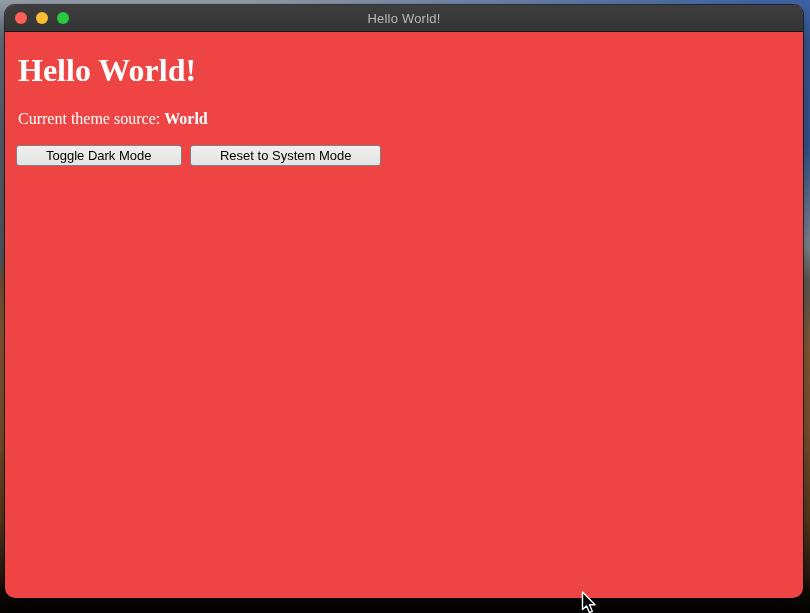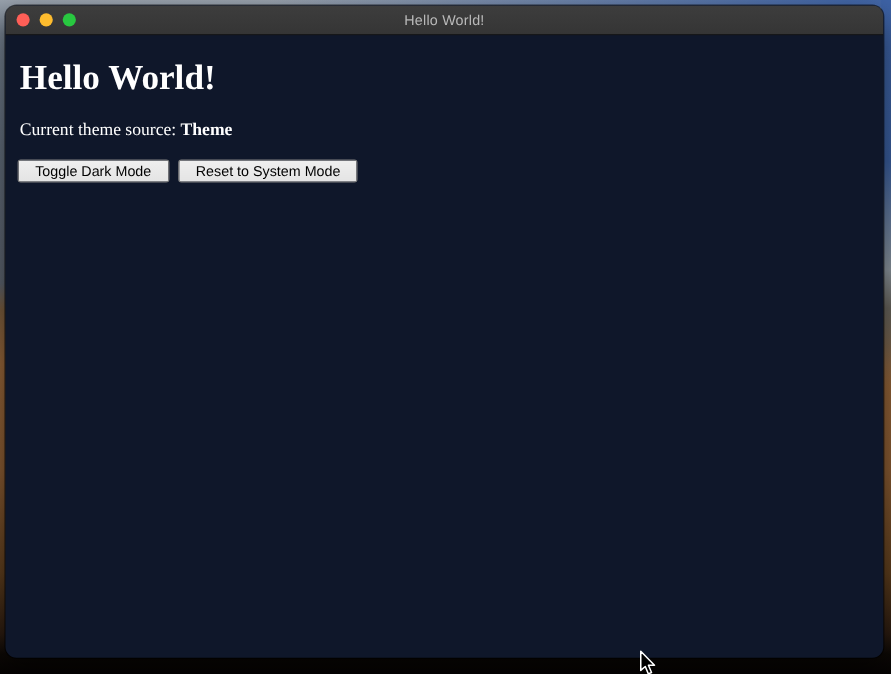--- a/index.html
+++ b/index.html
@@ -26,21 +26,21 @@
   .backdrop-right {
     position: absolute; top: 0; right: 0; width: 9px; height: 350px;
     background: linear-gradient(180deg,
       #3e63a6 0%, #3a5f9f 42%, #8f99a1 70%, #6a665e 80%, rgba(36,29,22,0) 100%);
   }
   
   .window {
     position: absolute; left: 5px; top: 5px;
     width: 798px; height: 593px;
     border-radius: 10px;
-    background: #0f172a;
+    background: #ef4444;
     box-shadow: 0 0 0 1px rgba(0,0,0,0.6), 0 14px 30px rgba(0,0,0,0.55);
     overflow: hidden;
   }
   .titlebar {
     position: relative;
     height: 26px;
     background: linear-gradient(#3d3d3d, #353535);
     border-bottom: 1px solid #181818;
     display: flex; align-items: center; justify-content: center;
   }
@@ -78,21 +78,21 @@
   }
   .button-row { margin-left: 3px; }
   .button-row button {
     font-family: "Liberation Sans", sans-serif;
     font-size: 13px;
     color: #000000;
     background: linear-gradient(#efefef, #e4e4e4);
     border: 1px solid #808080;
     border-radius: 3px;
     height: 21px;
-    padding: 2px 15px;
+    padding: 2px 29px;
     margin-right: 4px;
     cursor: pointer;
   }
   .cursor {
     position: absolute;
     left: 581px; top: 591px;
     pointer-events: none;
   }
 </style>
 </head>
@@ -108,21 +108,21 @@
       <div class="traffic-lights">
         <span class="light" style="background: rgb(255, 95, 87);"></span>
         <span class="light" style="background: rgb(254, 188, 46);"></span>
         <span class="light" style="background: rgb(40, 200, 64);"></span>
       </div>
       <div class="titlebar-title">Hello World!</div>
     </div>
 
     <div class="content">
       <h1>Hello World!</h1>
-      <p><span>Current theme source: </span><strong>Theme</strong></p>
+      <p><span>Current theme source: </span><strong>World</strong></p>
       <div class="button-row">
         <button type="button">Toggle Dark Mode</button>
         <button type="button">Reset to System Mode</button>
       </div>
     </div>
   </div>
 
   <svg class="cursor" width="17" height="24" viewBox="0 0 17 24">
     <path d="M1.5,1 L1.5,18.5 L5.6,14.9 L8.4,21.6 L11.3,20.3 L8.5,13.8 L14,13.7 Z" fill="#000000" stroke="#ffffff" stroke-width="1.4" stroke-linejoin="round"></path>
   </svg>

